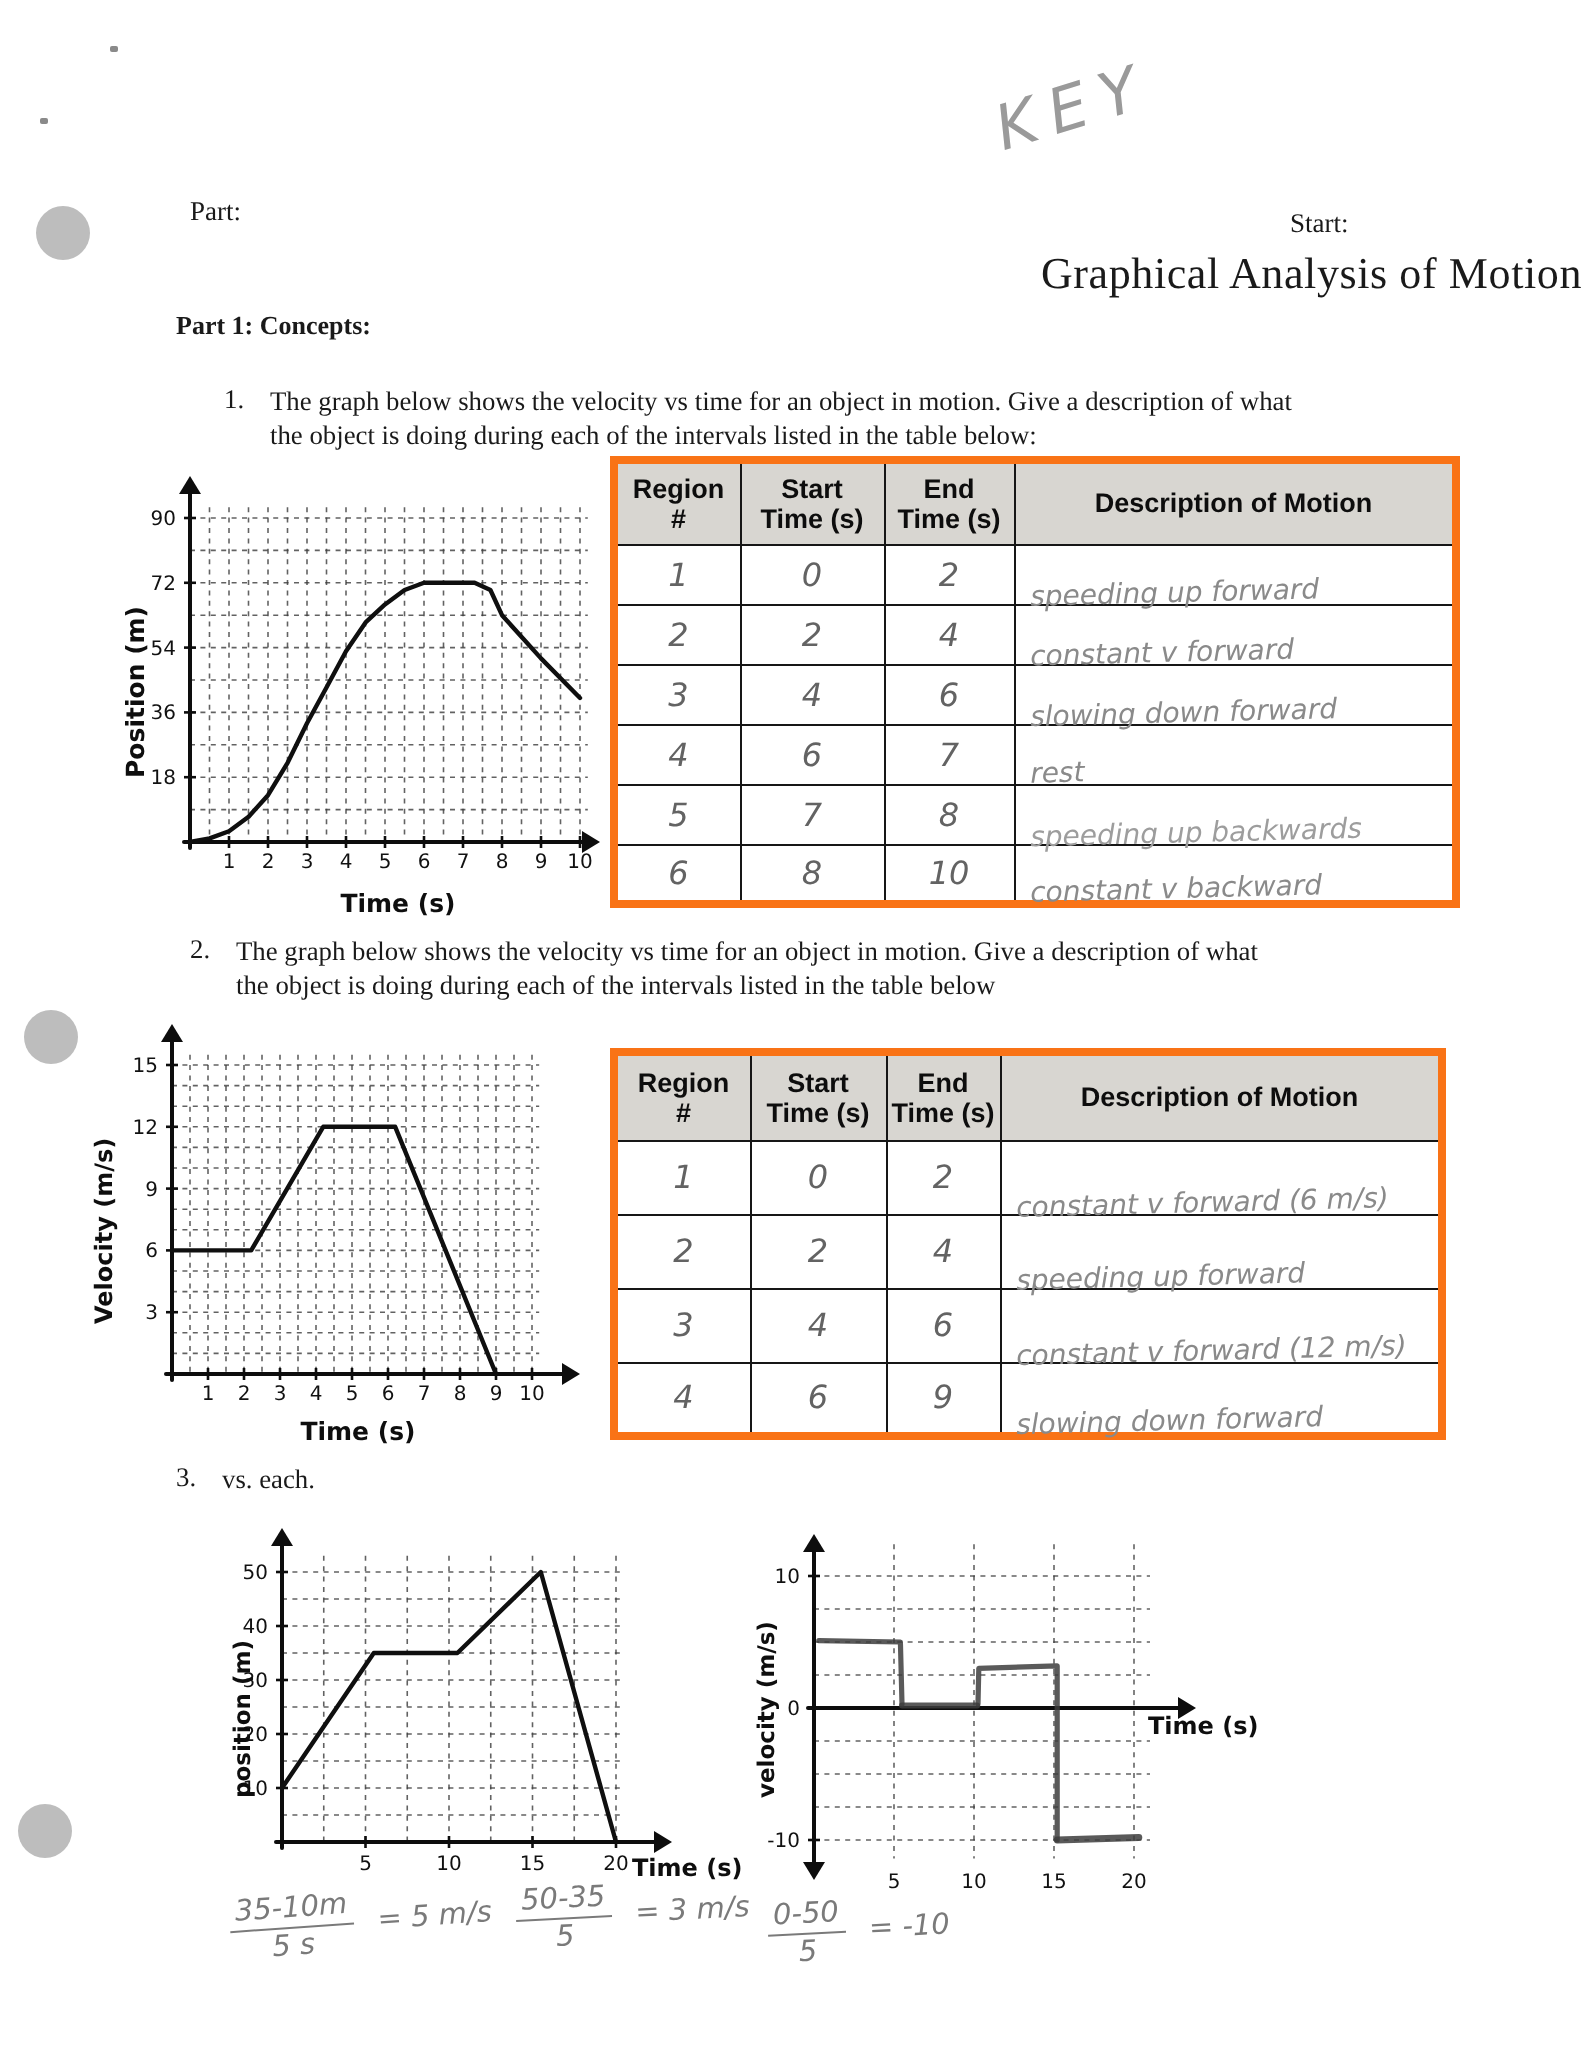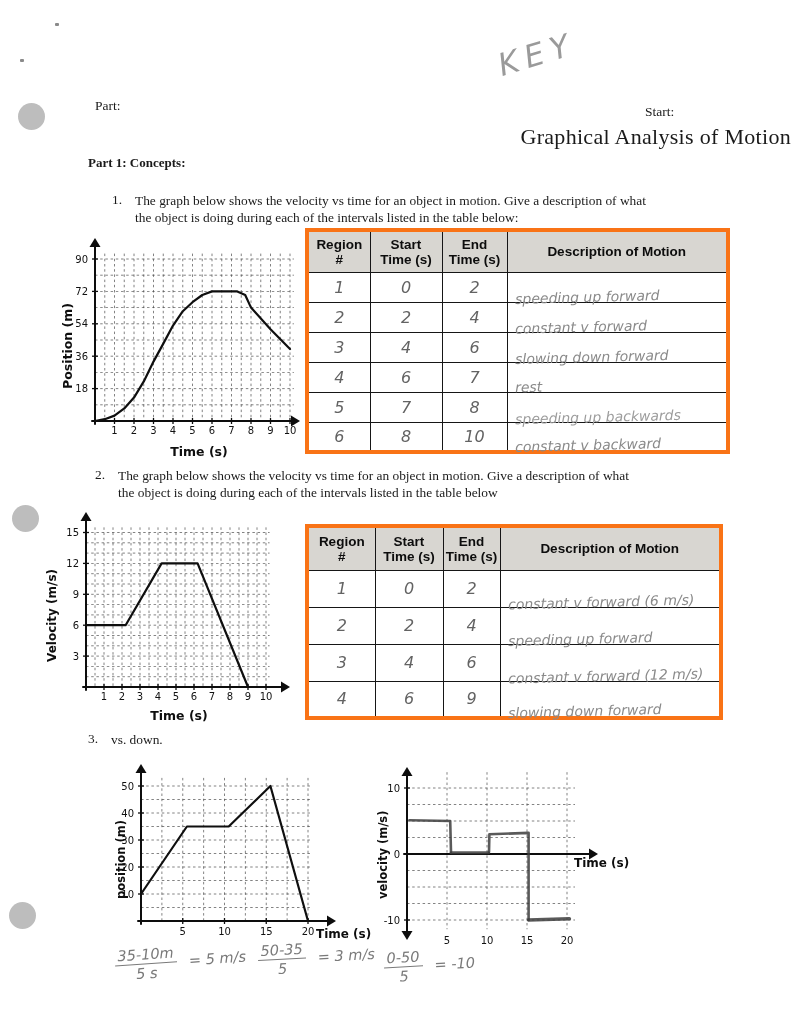--- a/index.html
+++ b/index.html
@@ -329,21 +329,21 @@
     <td class="hwn">4</td>
     <td class="hwn">6</td>
     <td class="hwn">9</td>
     <td class="hwd"><span>slowing down forward</span></td>
   </tr>
 </tbody>
   </table>
 
 <div class="qnum" style="left:88px;top:731px">3.</div>
 <div class="q" style="left:111px;top:731px;width:620px">
-  <div>vs. down.</div>
+  <div>vs. each.</div>
 </div>
 
 <div class="chart" style="left:106px;top:756px;width:270px;height:204px">
   <svg id="svg-chart3" width="270" height="204">
       <line x1="55.875" y1="21.899999999999977" x2="55.875" y2="165" class="grid"></line>
       <line x1="76.75" y1="21.899999999999977" x2="76.75" y2="165" class="grid"></line>
       <line x1="97.625" y1="21.899999999999977" x2="97.625" y2="165" class="grid"></line>
       <line x1="118.5" y1="21.899999999999977" x2="118.5" y2="165" class="grid"></line>
       <line x1="139.375" y1="21.899999999999977" x2="139.375" y2="165" class="grid"></line>
       <line x1="160.25" y1="21.899999999999977" x2="160.25" y2="165" class="grid"></line>

